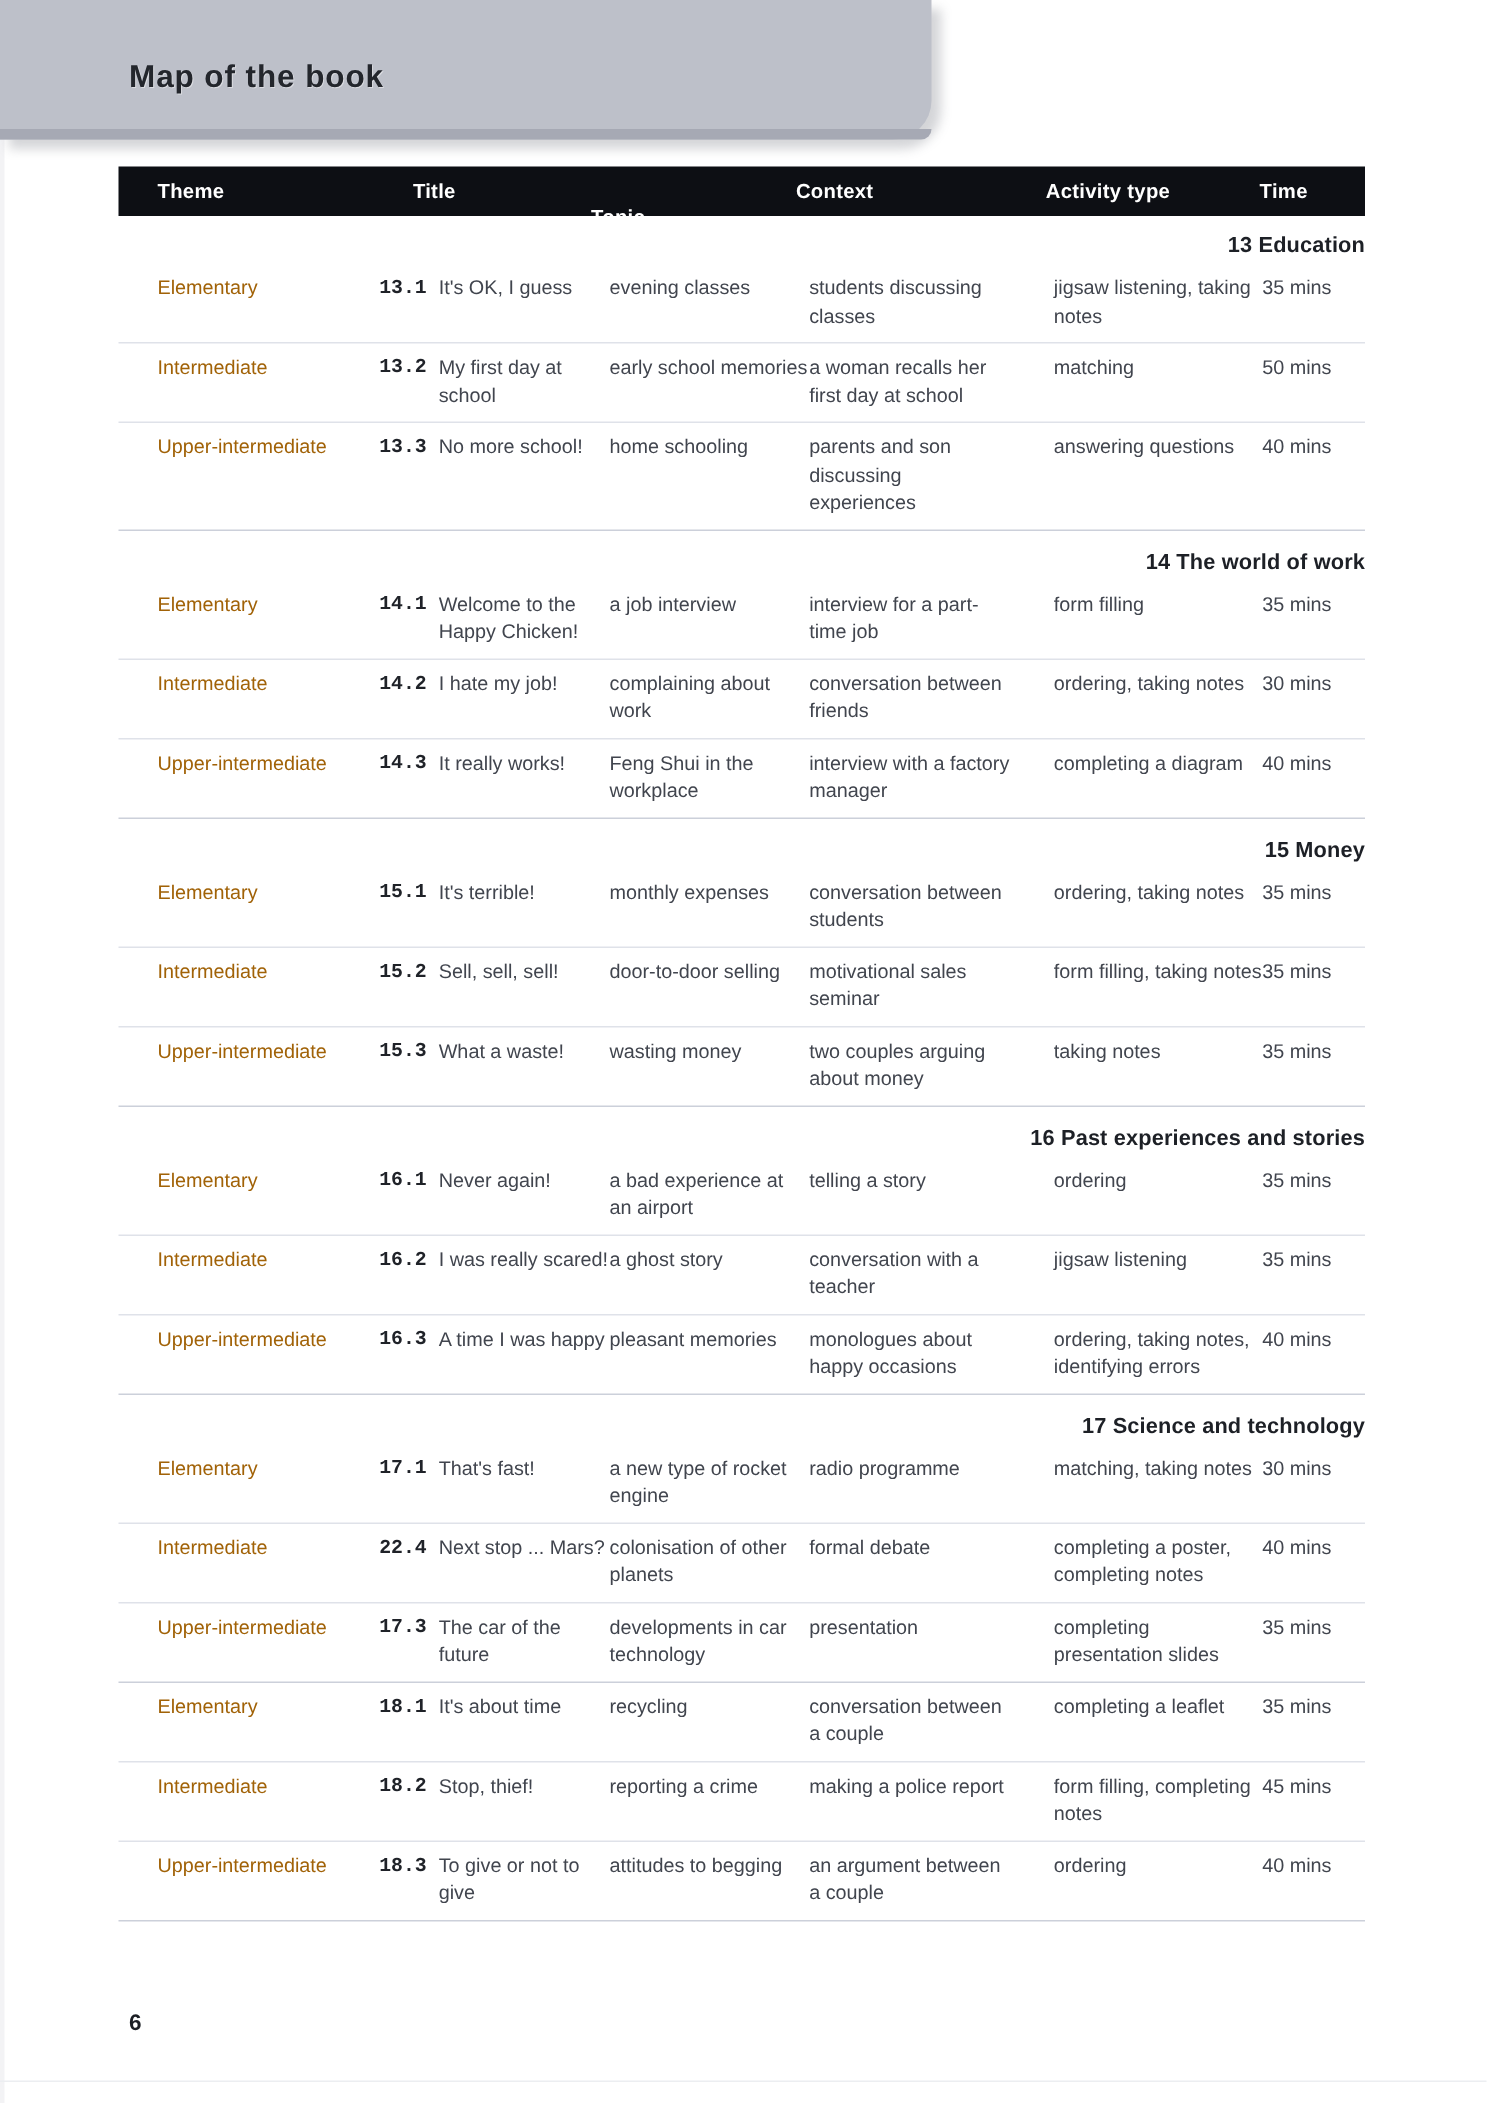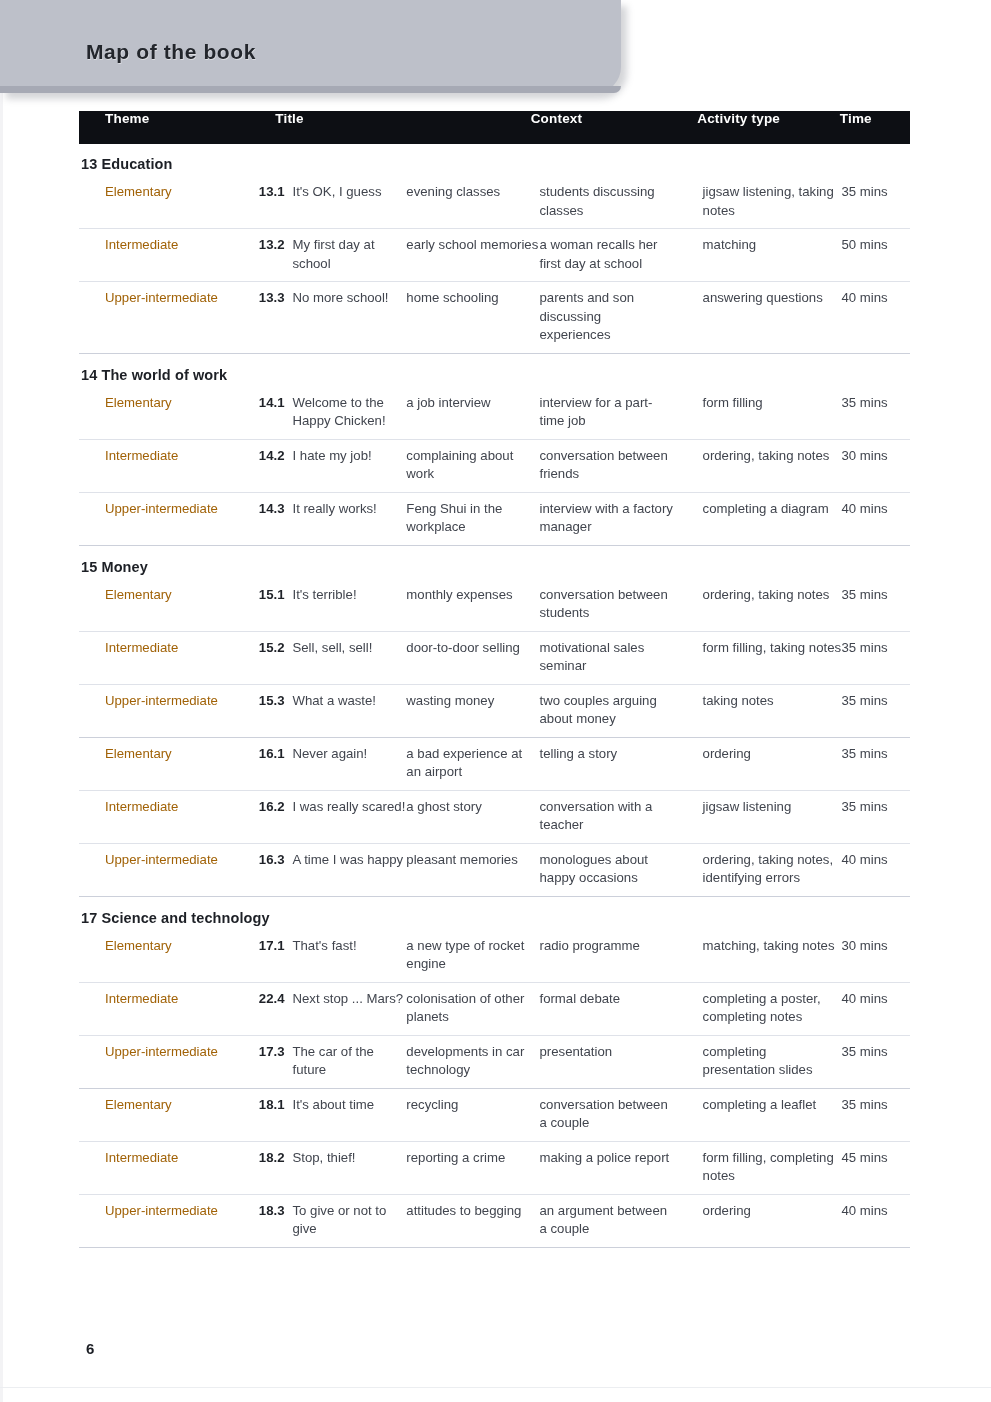--- a/index.html
+++ b/index.html
@@ -53,21 +53,21 @@
     position: absolute;
     left: 79px;
     top: 111px;
     width: 831px;
   }
 
   .thead {
     display: flex;
     background: #0d0f14;
     height: 33px;
-    align-items: flex-start;
+    align-items: center;
     color: #ffffff;
     font-size: 13.5px;
     font-weight: bold;
     letter-spacing: 0.2px;
   }
   .thead .cell { padding: 0; }
 
   
   .c-theme    { width: 172px; padding-left: 26px; box-sizing: border-box; }
   .c-num      { width: 44px;  text-align: right; }
@@ -83,20 +83,21 @@
   .thead .c-context { width: 140px; }
 
   
   .section { position: relative; }
   .section-head {
     font-size: 14.5px;
     font-weight: bold;
     color: #1d2026;
     padding: 12px 0 4px 2px;
     letter-spacing: 0.1px;
+    text-align: right;
   }
   .section + .section .section-head { padding-top: 13px; }
 
   .rule {
     height: 0;
     border-top: 1.6px solid #ccd0da;
     margin: 0;
   }
   .rule.thin {
     border-top: 1.1px solid #dfe2e9;
@@ -111,20 +112,21 @@
   }
   .row .c-theme {
     padding-left: 26px;
     color: #a16207;
   }
   .row .c-num {
     font-weight: bold;
     color: #1f2228;
     padding-right: 4px;
     box-sizing: border-box;
+    font-family: Liberation Mono, monospace;
   }
   .row .c-title { padding-left: 4px; }
   .row .c-time  { color: #41454e; }
 
   
   #page-number {
     position: absolute;
     left: 86px;
     top: 1340px;
     font-size: 15px;
@@ -258,20 +260,21 @@
           <div class="cell c-num">15.3</div>
           <div class="cell c-title">What a waste!</div>
           <div class="cell c-topic">wasting money</div>
           <div class="cell c-context">two couples arguing about money</div>
           <div class="cell c-activity">taking  notes</div>
           <div class="cell c-time">35 mins</div>
         </div>
         <div class="rule"></div>
       </div>
       <div class="section">
+        <div class="section-head">16 Past experiences and stories</div>
         <div class="row">
           <div class="cell c-theme">Elementary</div>
           <div class="cell c-num">16.1</div>
           <div class="cell c-title">Never again!</div>
           <div class="cell c-topic">a bad experience at an airport</div>
           <div class="cell c-context">telling a story</div>
           <div class="cell c-activity">ordering</div>
           <div class="cell c-time">35 mins</div>
         </div>
         <div class="rule thin"></div>

